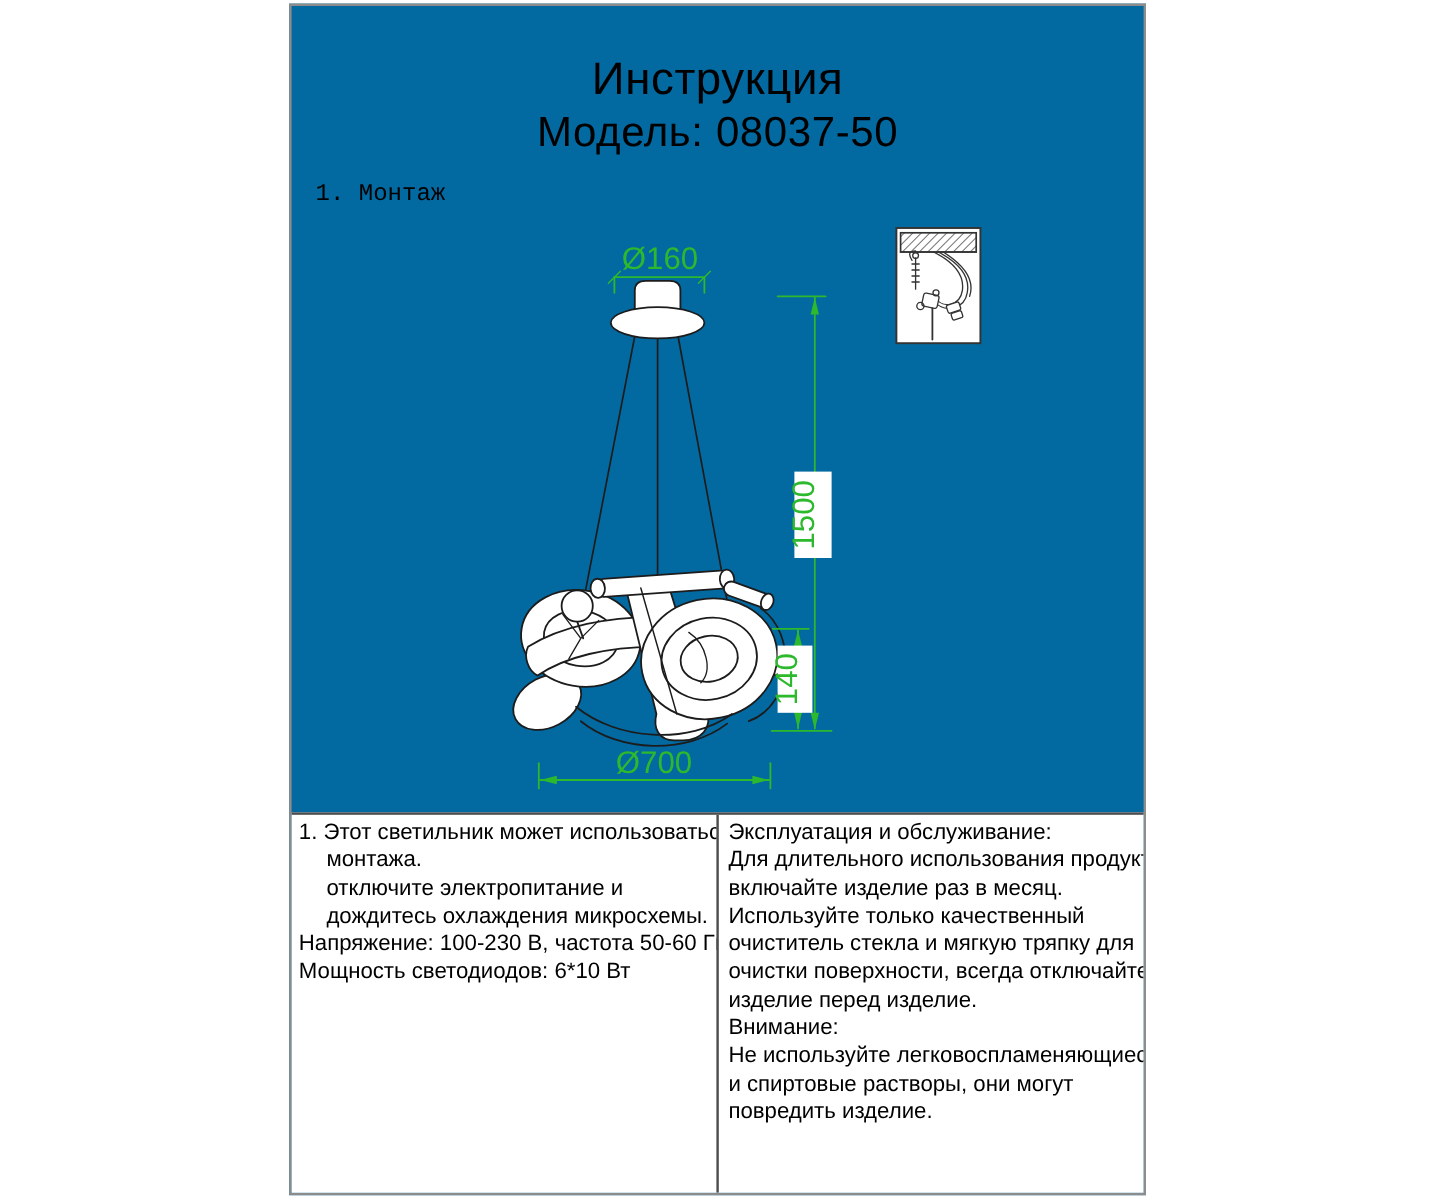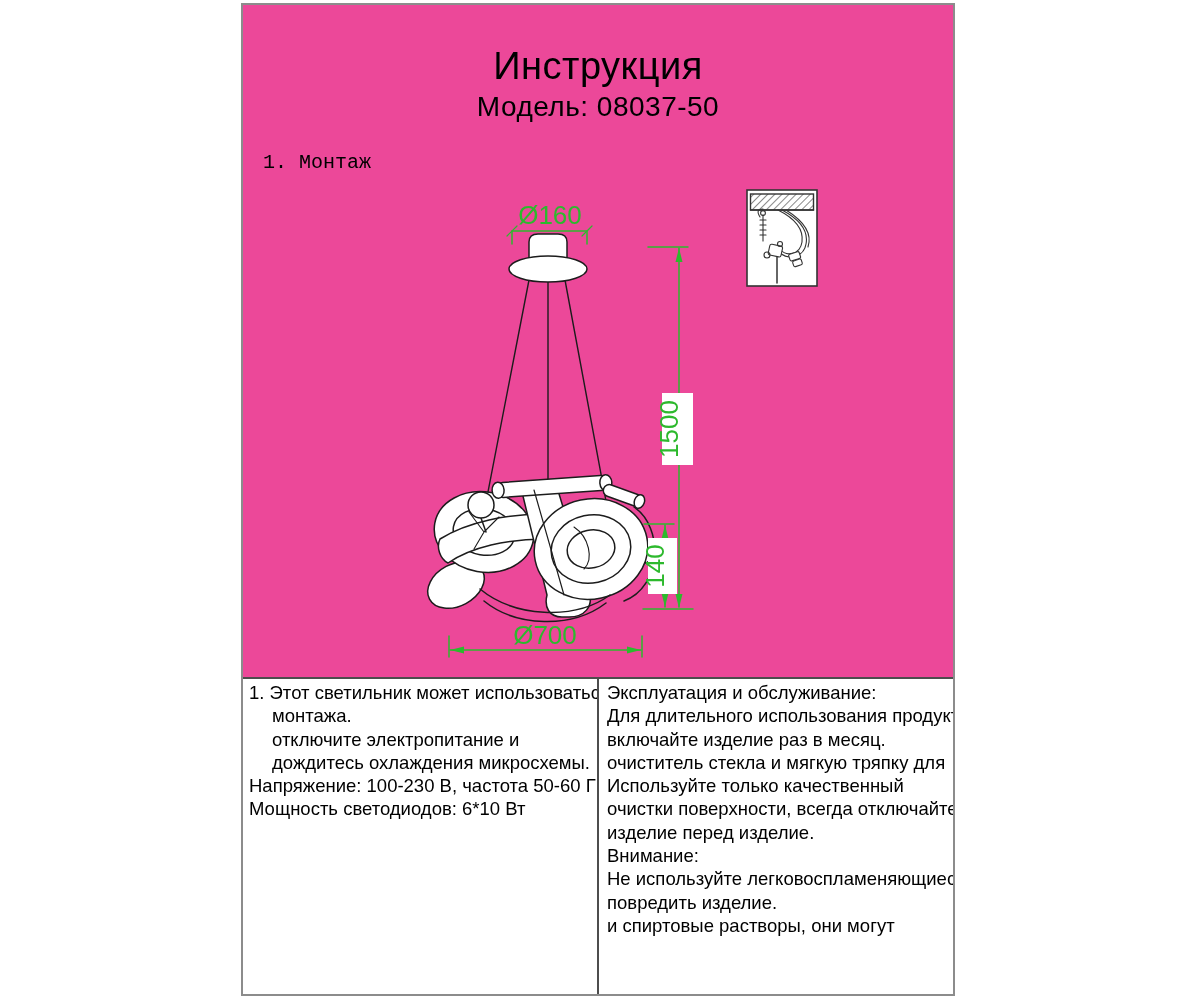--- a/index.html
+++ b/index.html
@@ -2,29 +2,29 @@
 <html><head>
 <meta charset="utf-8">
 <style>
   html,body { margin:0; padding:0; }
   body {
     width:1200px; height:1000px; position:relative; background:#ffffff;
     font-family:"Liberation Sans", sans-serif; color:#000;
   }
   .page {
     position:absolute; left:241px; top:3px; width:714px; height:993px;
-    box-sizing:border-box; border:2px solid #8c8c8c; background:#ec4899;
+    box-sizing:border-box; border:2px solid #8c8c8c; background:#0369a1;
   }
   .title {
     position:absolute; top:40px; left:0; width:100%; text-align:center;
     font-size:38px; letter-spacing:0.5px; white-space:nowrap;
   }
   .model {
     position:absolute; top:86px; left:0; width:100%; text-align:center;
-    font-size:28px; letter-spacing:0.5px; white-space:nowrap;
+    font-size:35px; letter-spacing:0.5px; white-space:nowrap;
   }
   .section-label {
     position:absolute; top:146px; left:20px; font-size:20px; white-space:nowrap;font-family:Liberation Mono, monospace;
   }
   .drawing { position:absolute; left:1px; top:182px; width:713px; height:492px; }
   .dim-text { font-family:"Liberation Sans", sans-serif; font-size:26px; fill:#2db92d; }
   .notes {
     position:absolute; left:0; right:0; top:672px; bottom:0;
     border-top:2px solid #4d4d4d; display:flex; overflow:hidden; background:#fff;
   }
@@ -168,24 +168,24 @@
       <div class="note-line indent">монтажа.</div>
       <div class="note-line indent">отключите электропитание и</div>
       <div class="note-line indent">дождитесь охлаждения микросхемы.</div>
       <div class="note-line">Напряжение: 100-230 В, частота 50-60 Гц</div>
       <div class="note-line">Мощность светодиодов: 6*10 Вт</div>
     </div>
     <div class="col right">
       <div class="note-line">Эксплуатация и обслуживание:</div>
       <div class="note-line">Для длительного использования продукта</div>
       <div class="note-line">включайте изделие раз в месяц.</div>
+      <div class="note-line">Используйте только качественный</div>
       <div class="note-line">очиститель стекла и мягкую тряпку для</div>
-      <div class="note-line">Используйте только качественный</div>
       <div class="note-line">очистки поверхности, всегда отключайте</div>
       <div class="note-line">изделие перед изделие.</div>
       <div class="note-line">Внимание:</div>
       <div class="note-line">Не используйте легковоспламеняющиеся</div>
+      <div class="note-line">и спиртовые растворы, они могут</div>
       <div class="note-line">повредить изделие.</div>
-      <div class="note-line">и спиртовые растворы, они могут</div>
     </div>
   </div>
 
 </div>
 
 </body></html>

